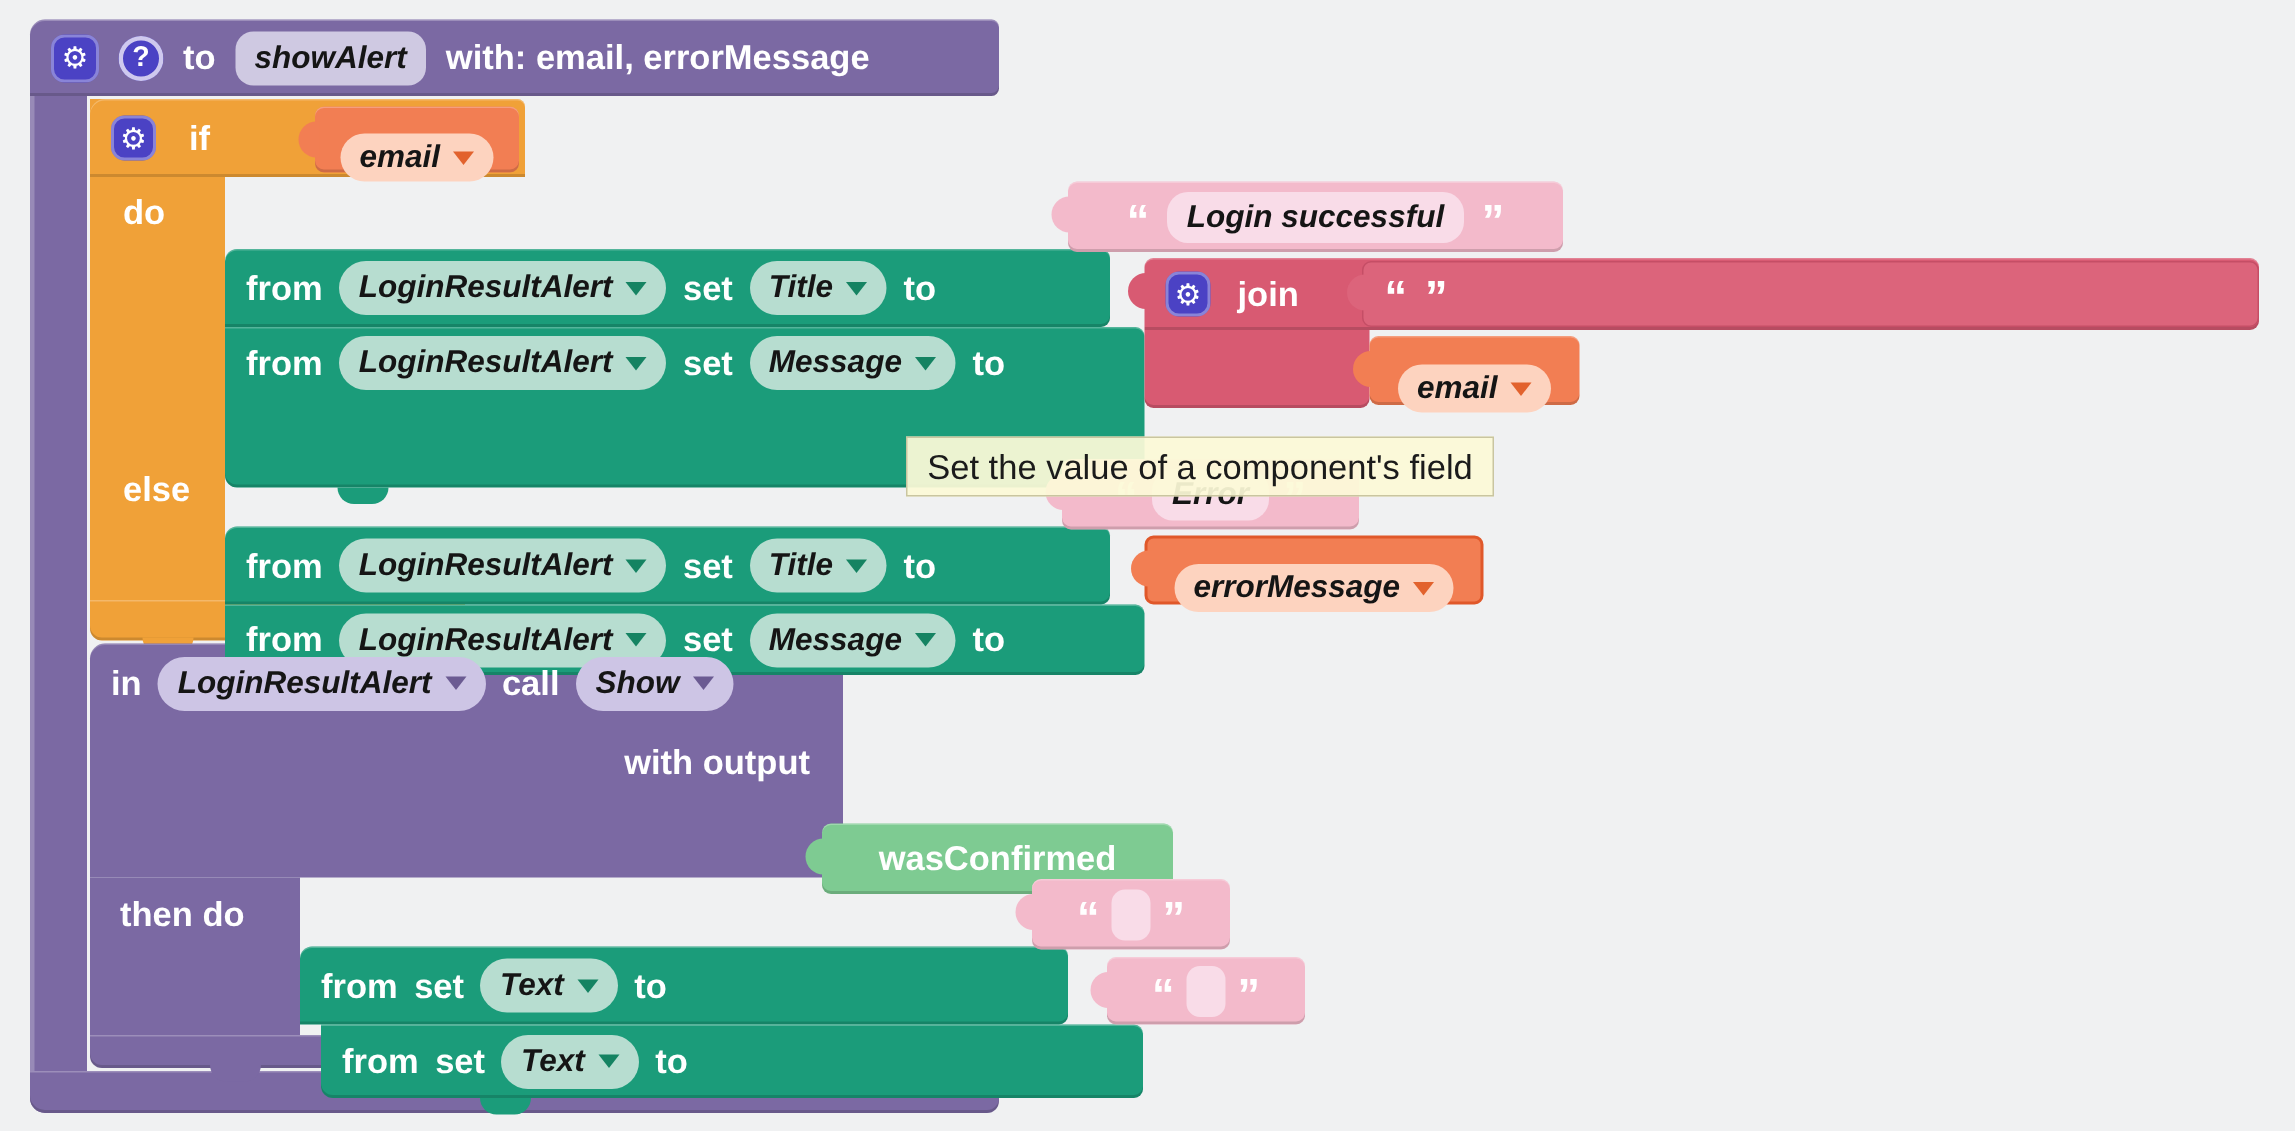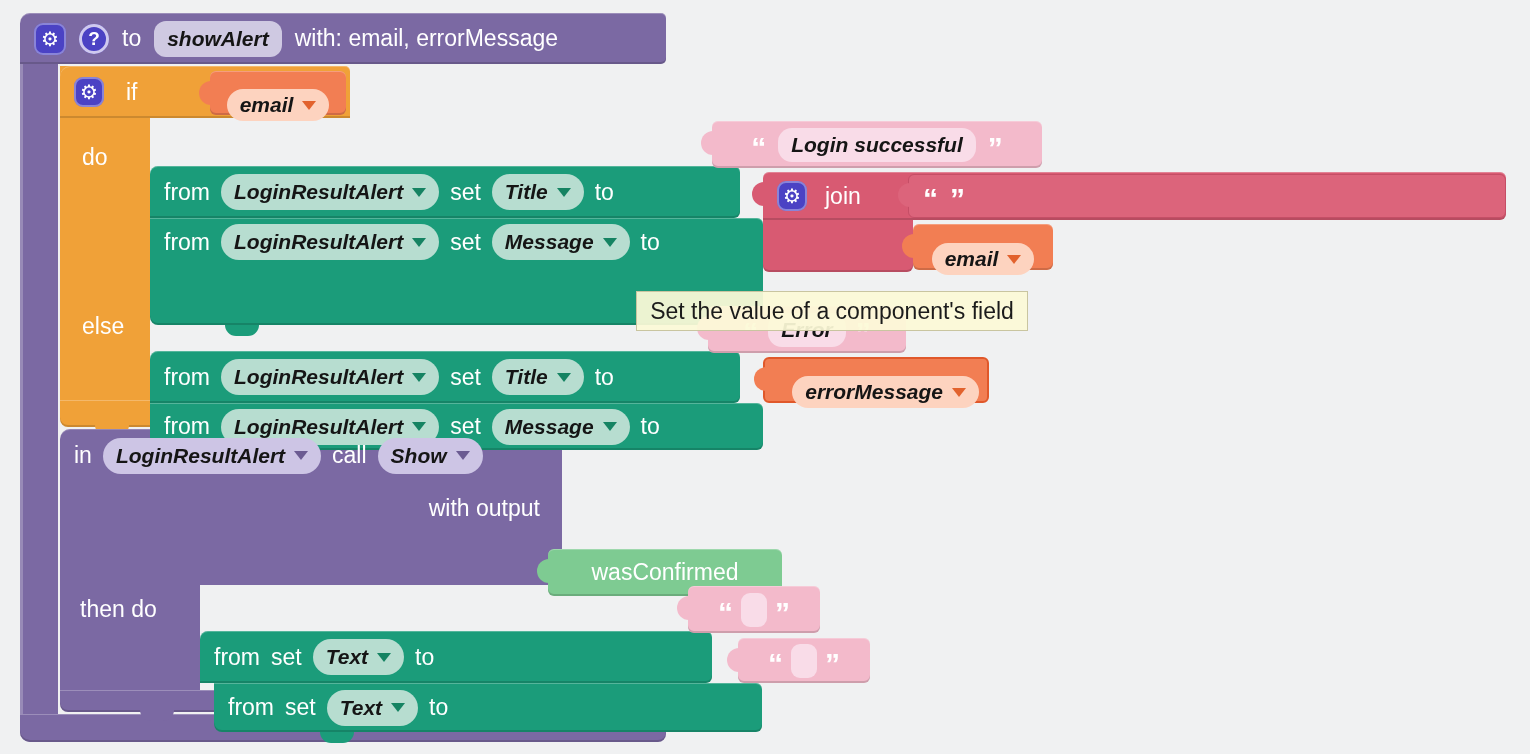--- a/index.html
+++ b/index.html
@@ -3,21 +3,21 @@
 <meta charset="utf-8">
 <style>
   html,body{margin:0;padding:0;}
   body{
     width:1530px;height:754px;position:relative;overflow:hidden;
     background:#f0f1f2;
     font-family:"Liberation Sans", sans-serif;
   }
   .abs{position:absolute;box-sizing:border-box;}
   .row{display:flex;align-items:center;gap:11px;padding:0 14px;}
-  .kw{color:#fff;font-size:23px;font-weight:normal;white-space:nowrap;}
+  .kw{color:#fff;font-size:23px;font-weight:bold;white-space:nowrap;}
   .blkshade{box-shadow:inset 0 1px 0 rgba(255,255,255,.25), inset 0 -2px 0 rgba(0,0,0,.15);}
   
   .purple{background:#7b69a3;}
   .orange{background:#f0a138;}
   .teal{background:#1b9c7a;margin-top:47px;}
   .rose{background:#d85a72;}
   .pinkblk{background:#f3bacb;}
   .greenblk{background:#7ecb92;}
   .orangevar{background:#f27e53;}
   
@@ -42,21 +42,21 @@
           box-shadow:0 0 0 3px #cfc9ee inset;}
   .quote{color:#fff;font-size:30px;font-weight:bold;line-height:30px;transform:translateY(3px);}
   
   .vtab{position:absolute;left:-11px;top:10px;width:14px;height:24px;border-radius:12px 0 0 12px;}
   
   .vnotch{position:absolute;border-radius:0 0 12px 12px;width:34px;height:11px;}
   .blockbase{border-radius:6px;}
   .tooltip{
     background:rgba(252,250,215,.93);border:1px solid #c9c5a0;
     display:flex;align-items:center;justify-content:center;
-    font-size:23px;color:#1b1b1b;z-index:50;margin-left:32px;
+    font-size:23px;color:#1b1b1b;z-index:50;
   }
   .emptyfield{width:26px;height:34px;border-radius:9px;background:#f9dce8;}
 </style>
 </head>
 <body>
 
 <div class="abs purple blkshade" style="left:20px;top:13px;width:646px;height:51px;border-radius:10px 5px 5px 0;z-index:2;">
   <div class="row" style="height:100%;gap:13px;">
     <div class="sqicon">
         <span>⚙</span>
@@ -76,21 +76,21 @@
   <div class="row" style="height:100%;gap:22px;">
     <div class="sqicon" style="width:30px;height:30px;">
         <span>⚙</span>
       </div>
     <span class="kw">if</span>
   </div>
 </div>
 <div class="abs orange" style="left:60px;top:66px;width:90px;height:336px;z-index:2;"></div>
 <div class="abs orange blkshade" style="left:60px;top:400px;width:250px;height:27px;border-radius:0 0 8px 8px;z-index:2;"></div>
 <div class="abs vnotch orange" style="left:95px;top:425px;z-index:2;"></div>
-<span class="abs kw" style="left:82px;top:144px;z-index:4;text-align:right;">do</span>
+<span class="abs kw" style="left:82px;top:128px;z-index:4;text-align:right;">do</span>
 <span class="abs kw" style="left:82px;top:313px;z-index:4;">else</span>
 
 <div class="abs orangevar blockbase blkshade" style="left:210px;top:71px;width:136px;height:44px;z-index:5;">
   <div class="vtab orangevar"></div>
   <div class="row" style="height:100%;justify-content:center;padding:0 8px;">
     <span class="pill pill-orange" style="height:32px;">
       <span>email</span>
       <span class="dd dd-orange"></span>
     </span>
   </div>
@@ -203,21 +203,21 @@
     <span class="pill pill-teal">
       <span>Message</span>
         <span class="dd dd-teal"></span>
     </span>
     <span class="kw">to</span>
   </div>
 </div>
 
 <div class="abs orangevar blockbase" style="left:763px;top:357px;width:226px;height:46px;border:2px solid #e0582a;z-index:5;">
   <div class="vtab orangevar" style="top:8px;"></div>
-  <div class="row" style="height:100%;justify-content:flex-end;padding:0 8px;">
+  <div class="row" style="height:100%;justify-content:center;padding:0 8px;">
     <span class="pill pill-orange" style="height:32px;">
       <span>errorMessage</span>
       <span class="dd dd-orange"></span>
     </span>
   </div>
 </div>
 
 <div class="abs tooltip" style="left:604px;top:291px;width:392px;height:40px;">
   <span>Set the value of a component's field</span>
 </div>

